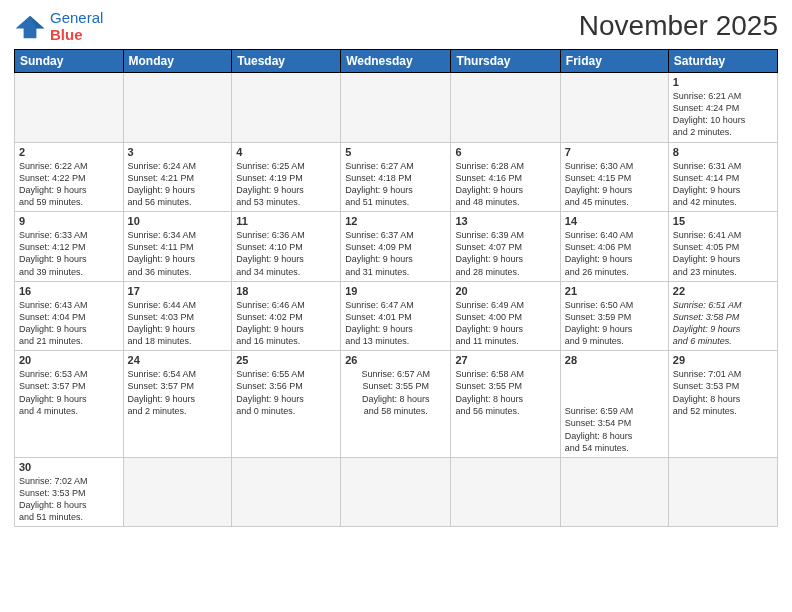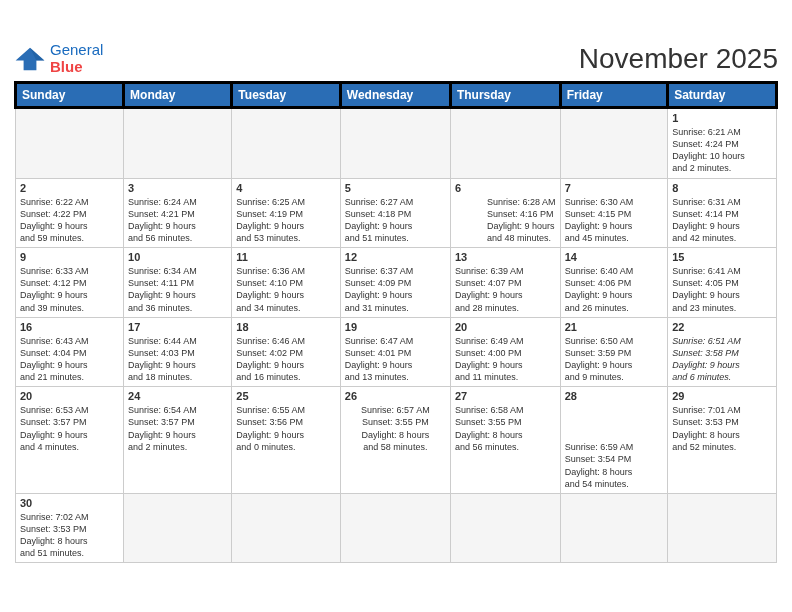--- a/index.html
+++ b/index.html
@@ -12,23 +12,22 @@
     }
     .page {
       width: 792px;
       height: 612px;
       background: #fff;
       padding: 10px 14px;
     }
     .header {
       display: flex;
       justify-content: space-between;
-      align-items: center;
+      align-items: flex-start;
       margin-bottom: 6px;
-      margin-top: 32px;
     }
     .logo {
       display: flex;
       align-items: center;
       gap: 4px;
     }
     .logo-text {
       font-size: 15px;
       color: #333;
       line-height: 1.1;
@@ -57,21 +56,21 @@
       border-collapse: collapse;
       border: 1px solid #ccc;
     }
     .calendar th {
       background: #2a6db5;
       color: #fff;
       font-size: 12px;
       font-weight: bold;
       padding: 4px 5px;
       text-align: left;
-      border: 3px solid #000000;
+      border: 1px solid #000000;
     }
     .calendar td {
       border: 1px solid #ccc;
       vertical-align: top;
       padding: 3px 4px;
       width: 113px;
       min-height: 70px;
       font-size: 9.5px;
       color: #333;
       background: #fff;
@@ -166,21 +165,21 @@
           </td>
           <td>
             <span class="day-number">5</span>
             <div class="day-info" style="white-space: pre-line;">Sunrise: 6:27 AM
 Sunset: 4:18 PM
 Daylight: 9 hours
 and 51 minutes.</div>
           </td>
           <td>
             <span class="day-number">6</span>
-            <div class="day-info" style="white-space: pre-line; margin-left: 32px;">Sunrise: 6:28 AM
+            <div class="day-info" style="white-space: pre-line;">Sunrise: 6:28 AM
 Sunset: 4:16 PM
 Daylight: 9 hours
 and 48 minutes.</div>
           </td>
           <td>
             <span class="day-number">7</span>
             <div class="day-info" style="white-space: pre-line;">Sunrise: 6:30 AM
 Sunset: 4:15 PM
 Daylight: 9 hours
 and 45 minutes.</div>

